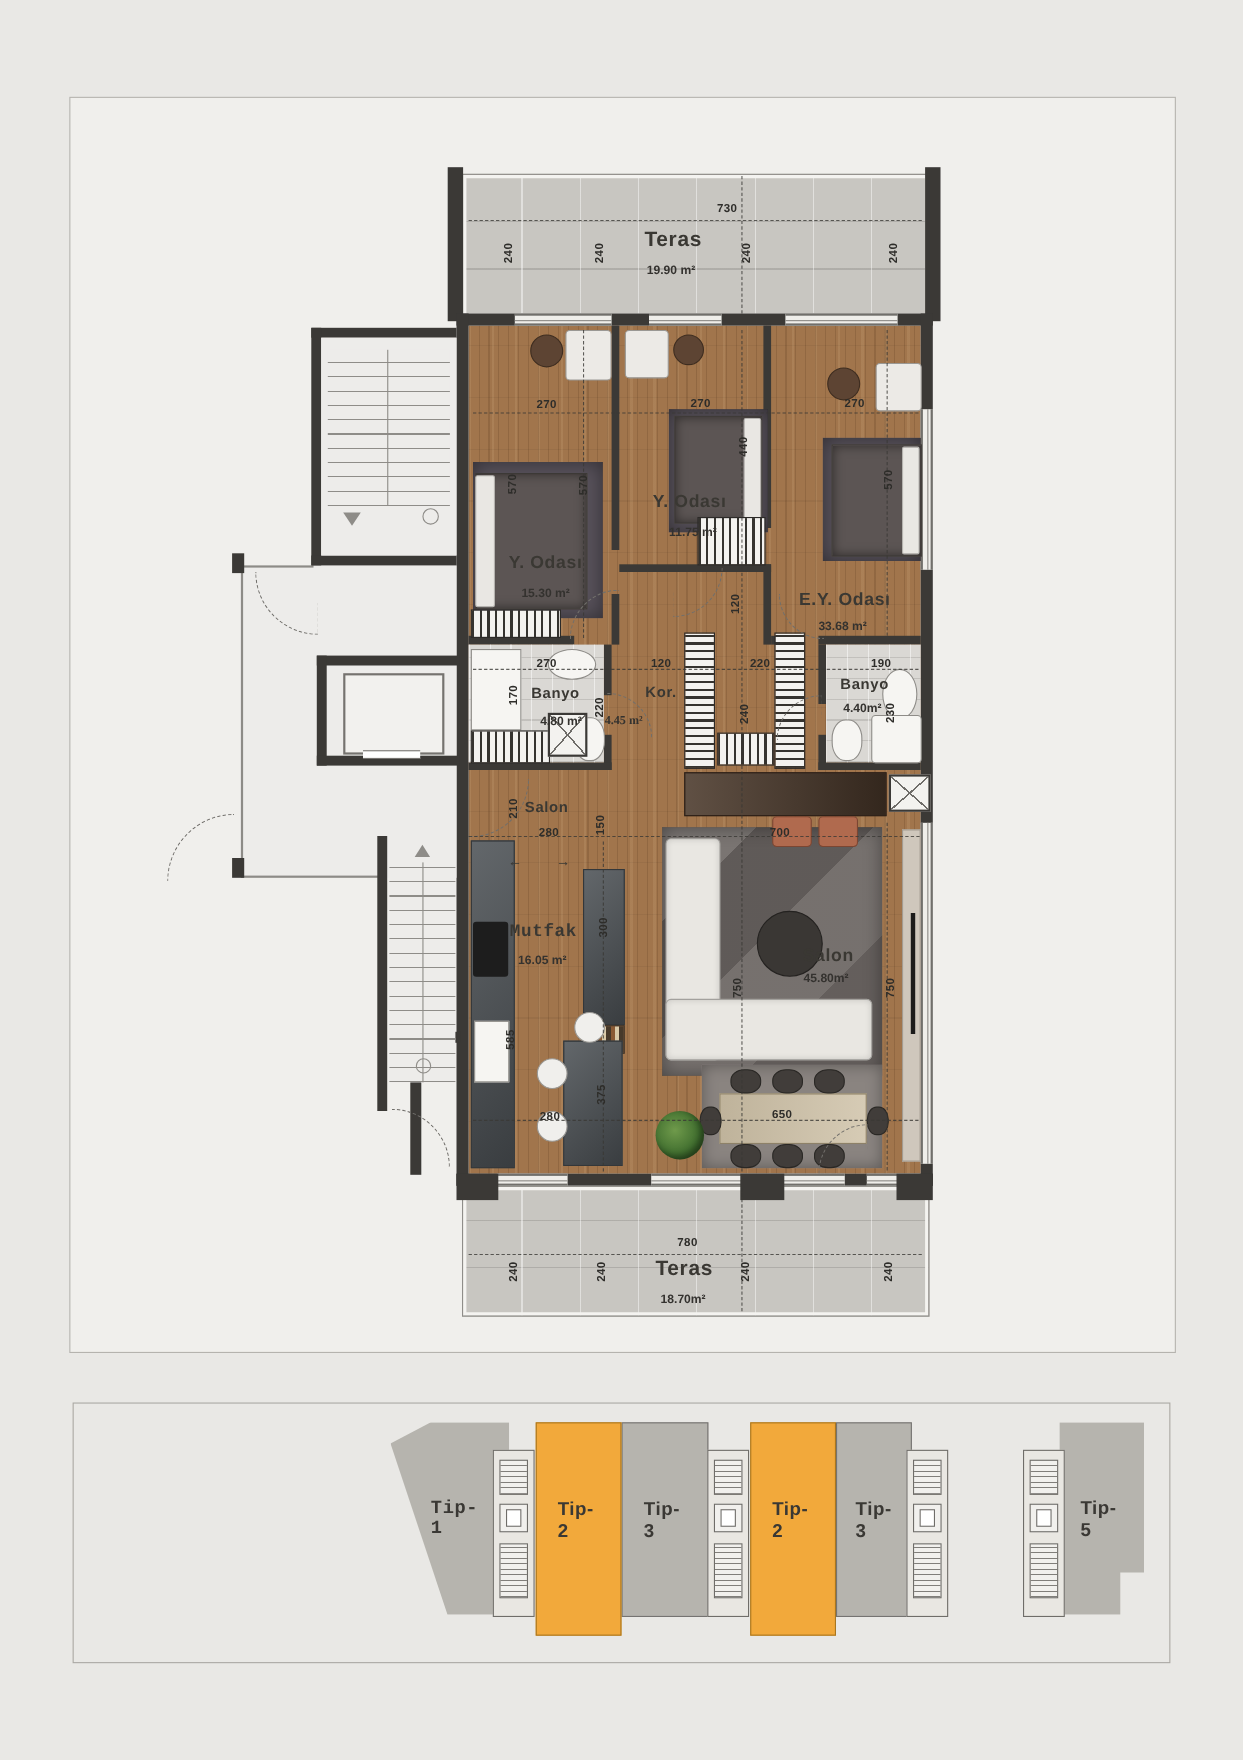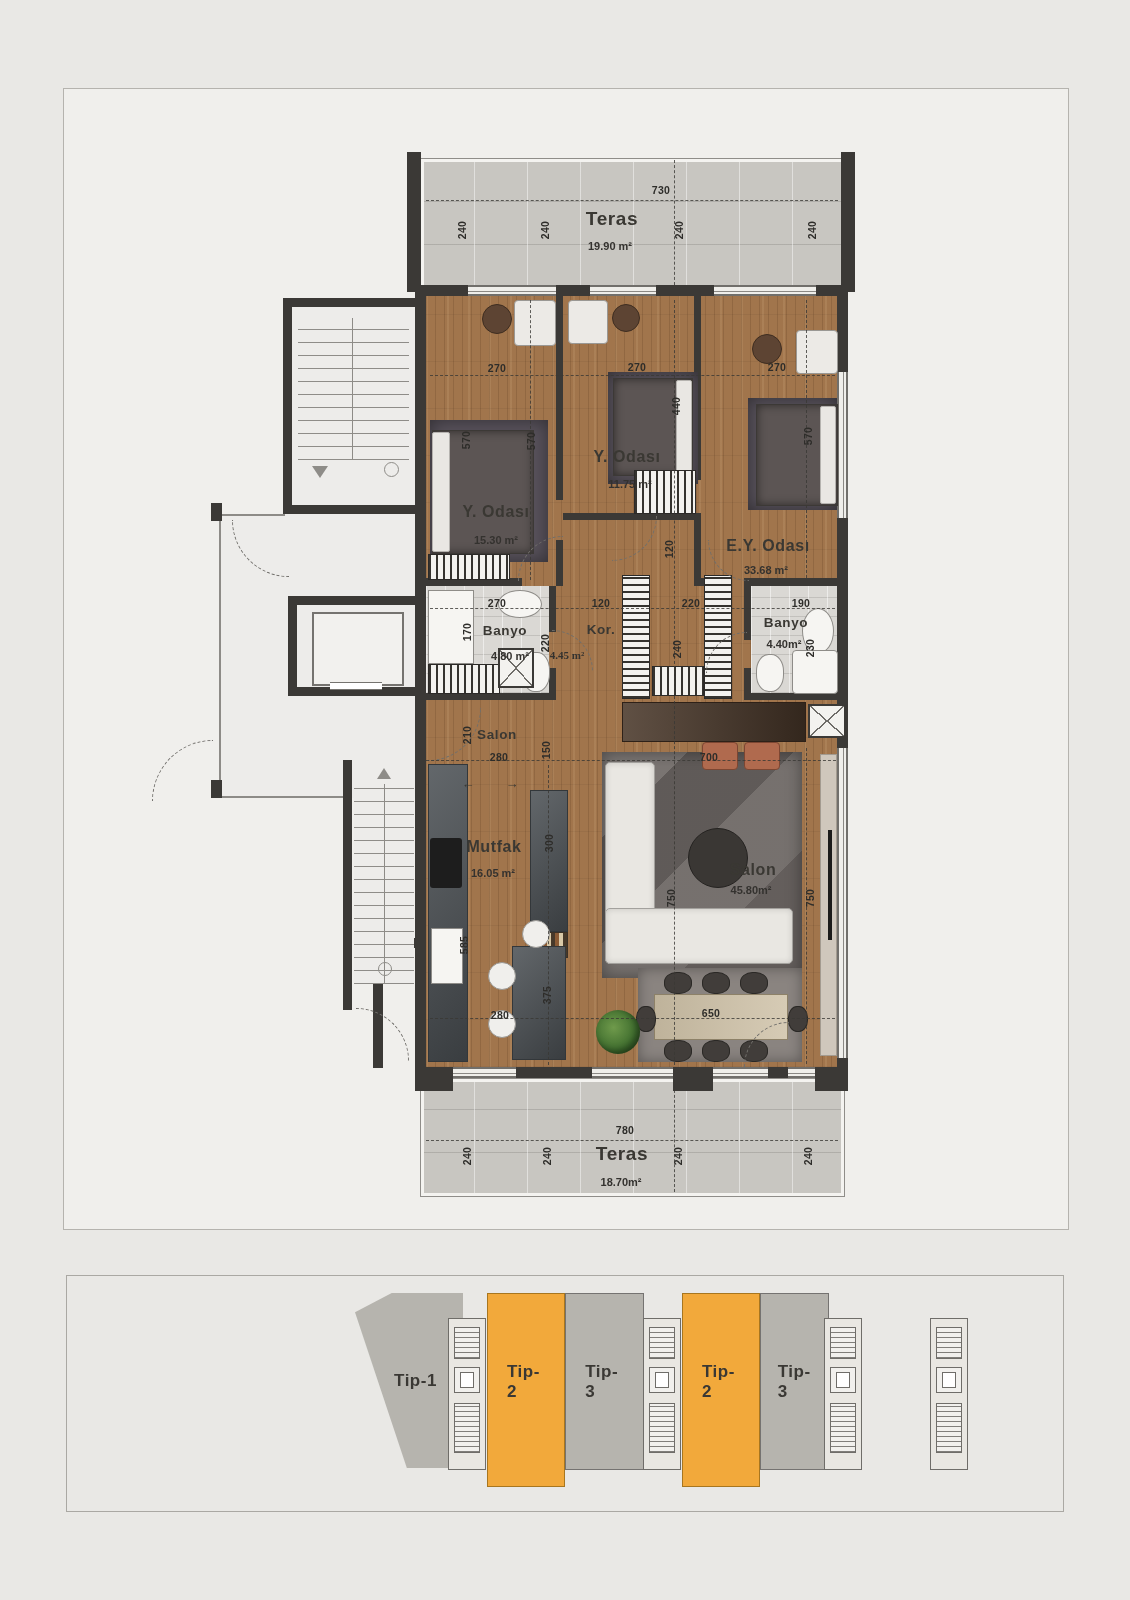--- a/index.html
+++ b/index.html
@@ -280,21 +280,21 @@
   <div class="rarea" style="left:630px;top:484px;">11.75 m²</div>
   <div class="rname" style="left:768px;top:546px;">E.Y. Odası</div>
   <div class="rarea" style="left:766px;top:570px;">33.68 m²</div>
   <div class="rname small" style="left:505px;top:630px;">Banyo</div>
   <div class="rarea" style="left:510px;top:656px;">4.80 m²</div>
   <div class="rname small" style="left:601px;top:629px;">Kor.</div>
   <div class="rarea" style="left:567px;top:655px;font-family:Liberation Serif, serif;">4.45 m²</div>
   <div class="rname small" style="left:786px;top:622px;">Banyo</div>
   <div class="rarea" style="left:784px;top:644px;">4.40m²</div>
   <div class="rname small" style="left:497px;top:734px;">Salon</div>
-  <div class="rname" style="left:494px;top:847px;">Mutfak</div>
+  <div class="rname" style="left:494px;top:847px;font-family:Liberation Mono, monospace;">Mutfak</div>
   <div class="rarea" style="left:493px;top:873px;">16.05 m²</div>
   <div class="rname" style="left:753px;top:870px;">Salon</div>
   <div class="rarea" style="left:751px;top:890px;">45.80m²</div>
 
   <span class="dim" style="left:497px;top:368px;">270</span>
   <span class="dim" style="left:637px;top:367px;">270</span>
   <span class="dim" style="left:777px;top:367px;">270</span>
   <span class="dim rot" style="left:531px;top:441px;">570</span>
   <span class="dim rot" style="left:466px;top:440px;">570</span>
   <span class="dim rot" style="left:676px;top:406px;">440</span>
@@ -316,34 +316,38 @@
   <span class="dim rot" style="left:464px;top:945px;">585</span>
   <span class="dim" style="left:500px;top:1015px;">280</span>
   <span class="dim rot" style="left:547px;top:995px;">375</span>
   <span class="dim rot" style="left:671px;top:898px;">750</span>
   <span class="dim rot" style="left:810px;top:898px;">750</span>
   <span class="dim" style="left:711px;top:1013px;">650</span>
 
   <div class="band" style="left:66px;top:1275px;width:996px;height:235px;"></div>
 
   <div class="unit" style="left:355px;top:1293px;width:108px;height:175px;border:none;
-              clip-path:polygon(34% 0, 100% 0, 100% 100%, 48% 100%, 0 11%);">
+              clip-path:polygon(34% 0, 100% 0, 100% 100%, 48% 100%, 0 11%);font-family:Liberation Mono, monospace;">
     <span class="unit-label" style="left:56%;">Tip-1</span>
   </div>
   <div class="unit hl" style="left:487px;top:1293px;width:76px;height:192px;">
     <span class="unit-label">Tip-2</span>
   </div>
   <div class="unit" style="left:565px;top:1293px;width:77px;height:175px;">
     <span class="unit-label">Tip-3</span>
   </div>
   <div class="unit hl" style="left:682px;top:1293px;width:76px;height:192px;">
     <span class="unit-label">Tip-2</span>
   </div>
   <div class="unit" style="left:760px;top:1293px;width:67px;height:175px;">
     <span class="unit-label">Tip-3</span>
+  </div>
+  <div class="unit" style="left:963px;top:1293px;width:77px;height:175px;border:none;
+              clip-path:polygon(0 0, 100% 0, 100% 78%, 72% 78%, 72% 100%, 0 100%);">
+    <span class="unit-label">Tip-5</span>
   </div>
 
   <div class="score" style="left:448px;top:1318px;width:36px;height:150px;">
     <div class="sc-stair" style="top:8px;height:30px;"></div>
     <div class="sc-elev" style="top:48px;">
         <div></div>
       </div>
     <div class="sc-stair" style="top:84px;height:48px;"></div>
   </div>
   <div class="score" style="left:643px;top:1318px;width:36px;height:150px;">

